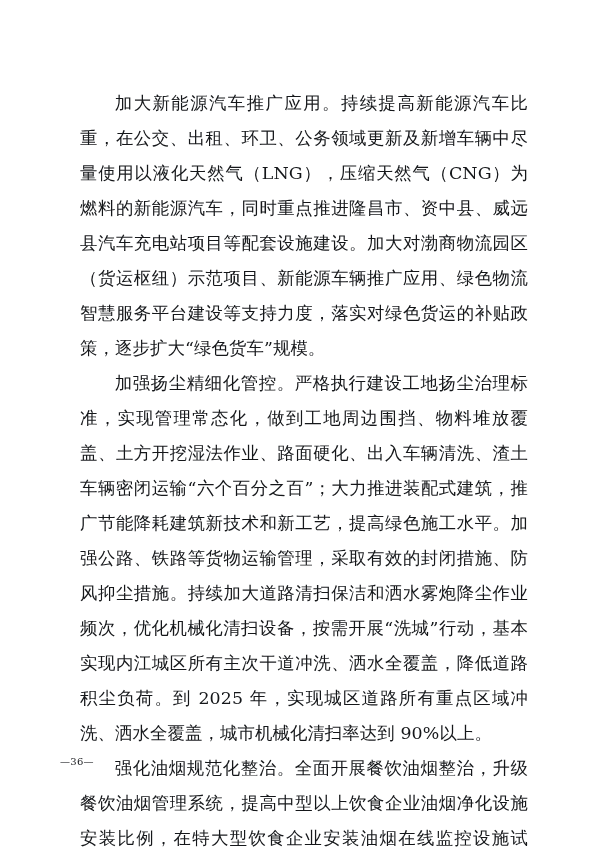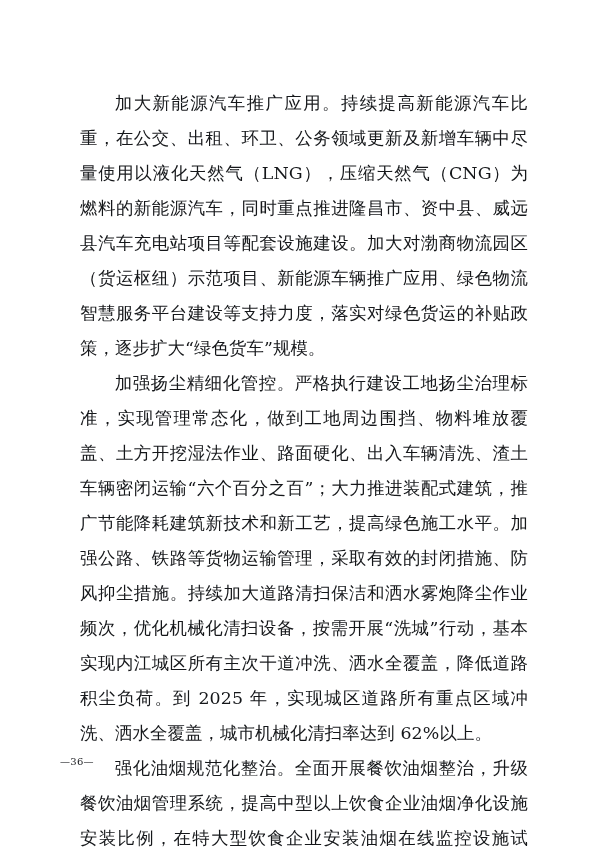--- a/index.html
+++ b/index.html
@@ -48,19 +48,19 @@
     white-space: nowrap;
   }
 </style>
 </head>
 <body>
 
 <div class="page">
 
   <div class="content">
     <p class="para">加大新能源汽车推广应用。持续提高新能源汽车比重，在公交、出租、环卫、公务领域更新及新增车辆中尽量使用以液化天然气（LNG），压缩天然气（CNG）为燃料的新能源汽车，同时重点推进隆昌市、资中县、威远县汽车充电站项目等配套设施建设。加大对渤商物流园区（货运枢纽）示范项目、新能源车辆推广应用、绿色物流智慧服务平台建设等支持力度，落实对绿色货运的补贴政策，逐步扩大“绿色货车”规模。</p>
-    <p class="para">加强扬尘精细化管控。严格执行建设工地扬尘治理标准，实现管理常态化，做到工地周边围挡、物料堆放覆盖、土方开挖湿法作业、路面硬化、出入车辆清洗、渣土车辆密闭运输“六个百分之百”；大力推进装配式建筑，推广节能降耗建筑新技术和新工艺，提高绿色施工水平。加强公路、铁路等货物运输管理，采取有效的封闭措施、防风抑尘措施。持续加大道路清扫保洁和洒水雾炮降尘作业频次，优化机械化清扫设备，按需开展“洗城”行动，基本实现内江城区所有主次干道冲洗、洒水全覆盖，降低道路积尘负荷。到 2025 年，实现城区道路所有重点区域冲洗、洒水全覆盖，城市机械化清扫率达到 62%以上。</p>
+    <p class="para">加强扬尘精细化管控。严格执行建设工地扬尘治理标准，实现管理常态化，做到工地周边围挡、物料堆放覆盖、土方开挖湿法作业、路面硬化、出入车辆清洗、渣土车辆密闭运输“六个百分之百”；大力推进装配式建筑，推广节能降耗建筑新技术和新工艺，提高绿色施工水平。加强公路、铁路等货物运输管理，采取有效的封闭措施、防风抑尘措施。持续加大道路清扫保洁和洒水雾炮降尘作业频次，优化机械化清扫设备，按需开展“洗城”行动，基本实现内江城区所有主次干道冲洗、洒水全覆盖，降低道路积尘负荷。到 2025 年，实现城区道路所有重点区域冲洗、洒水全覆盖，城市机械化清扫率达到 90%以上。</p>
     <p class="para">强化油烟规范化整治。全面开展餐饮油烟整治，升级餐饮油烟管理系统，提高中型以上饮食企业油烟净化设施安装比例，在特大型饮食企业安装油烟在线监控设施试点；禁止在居民住宅楼、未配套设立专用烟道的商住综合楼以及商住综合楼内与居住</p>
   </div>
 
   <div class="pagenum">—36—</div>
 
 </div>
 
 </body></html>

